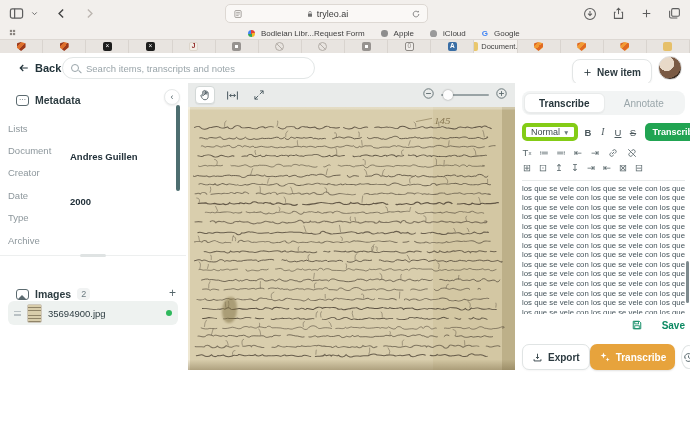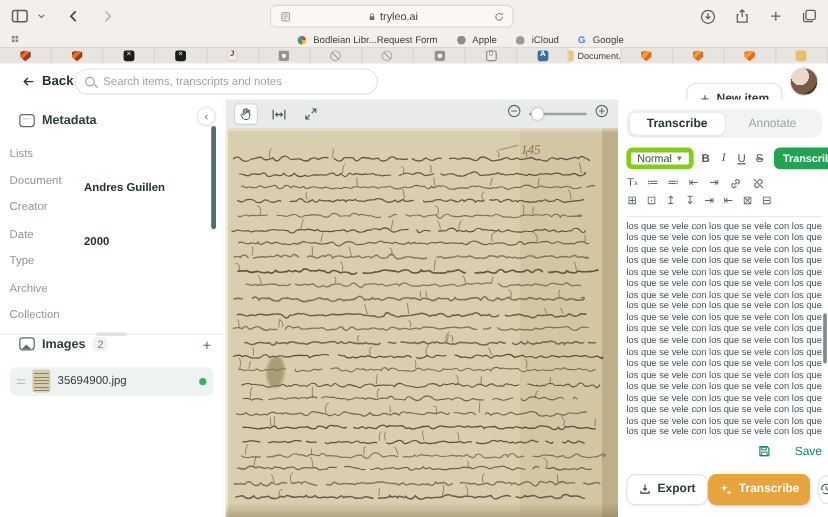--- a/index.html
+++ b/index.html
@@ -43,40 +43,40 @@
   .fav-folder-y{background:#e6c06a;}
 
   
   .app-header{height:30px;background:#fff;display:flex;align-items:center;position:relative;}
   .back-btn{display:flex;align-items:center;gap:5px;margin-left:18px;font-size:11px;font-weight:bold;color:#22333a;cursor:pointer;}
   .search-box{position:absolute;left:62px;top:4px;width:253px;height:22px;border:1px solid #e2e6e6;border-radius:11px;background:#fff;display:flex;align-items:center;padding:0 8px;gap:5px;}
   .search-box input{border:none;outline:none;font-size:9.5px;color:#3c4a4e;width:100%;background:transparent;font-family:"Liberation Sans",sans-serif;}
   .search-box input::placeholder{color:#9aa5aa;}
   .lens{width:8px;height:8px;border:1.2px solid #9aa5aa;border-radius:50%;position:relative;flex:0 0 auto;}
   .lens::after{content:"";position:absolute;width:3.5px;height:1.2px;background:#9aa5aa;transform:rotate(45deg);right:-3px;bottom:-1px;}
-  .newitem-btn{position:absolute;right:38px;top:16px;height:26px;padding:0 10px;border:1px solid #e3e6e6;border-radius:8px;background:#fff;display:flex;align-items:center;gap:5px;font-size:10px;font-weight:bold;color:#2c3a40;box-shadow:0 1px 2px rgba(0,0,0,.05);cursor:pointer;}
+  .newitem-btn{position:absolute;right:38px;top:6px;height:26px;padding:0 10px;border:1px solid #e3e6e6;border-radius:8px;background:#fff;display:flex;align-items:center;gap:5px;font-size:10px;font-weight:bold;color:#2c3a40;box-shadow:0 1px 2px rgba(0,0,0,.05);cursor:pointer;}
   .avatar{position:absolute;right:8px;top:3px;width:24px;height:24px;border-radius:50%;background:radial-gradient(circle at 35% 30%,#e8d9c8 0 35%,#7a5a44 36% 70%,#3c2e24 71%);border:1px solid #e0e0e0;}
 
   
-  .main{display:flex;height:349px;position:relative;}
+  .main{display:flex;height:287px;position:relative;}
 
   
   .sidebar{width:186px;background:#fff;position:relative;padding-top:8px;flex:0 0 auto;}
   .meta-head{display:flex;align-items:center;gap:6px;padding:0 16px;height:18px;}
   .meta-ic{width:13px;height:11px;border:1.2px solid #5c6b70;border-radius:3px;color:#5c6b70;font-size:7px;display:flex;align-items:center;justify-content:center;line-height:0;}
   .meta-title{font-size:10.5px;font-weight:bold;color:#2e3d42;}
   .collapse-btn{position:absolute;right:6px;top:6px;width:16px;height:16px;border-radius:50%;background:#fff;border:1px solid #e6e9e9;box-shadow:0 1px 2px rgba(0,0,0,.08);display:flex;align-items:center;justify-content:center;font-size:9px;color:#55666b;cursor:pointer;}
   .side-scroll{position:absolute;right:6px;top:22px;width:4px;height:86px;border-radius:2px;background:#4d6e70;}
   .fields{margin-top:8px;}
   .field-row{display:flex;align-items:center;height:22.4px;padding:0 8px;}
   .f-label{width:62px;font-size:9.5px;color:#8d979c;flex:0 0 auto;}
   .f-value{font-size:9.5px;font-weight:bold;color:#22313a;margin-top:12px;}
   .side-div{border-top:1px solid #edefef;margin-top:4px;position:relative;}
   .side-div::after{content:"";position:absolute;left:50%;top:-2px;width:26px;height:3px;margin-left:-13px;border-radius:2px;background:#dfe3e3;}
-  .img-head{display:flex;align-items:flex-start;gap:6px;padding:0 16px;height:24px;margin-top:2px;position:relative;}
+  .img-head{display:flex;align-items:flex-end;gap:6px;padding:0 16px;height:24px;margin-top:20px;position:relative;}
   .img-ic{width:13px;height:11px;border:1.2px solid #5c6b70;border-radius:3px;position:relative;overflow:hidden;}
   .img-ic::after{content:"";position:absolute;left:1px;bottom:0;border-left:4px solid transparent;border-right:4px solid transparent;border-bottom:4px solid #5c6b70;}
   .img-count{font-size:9px;color:#6b7a80;background:#f1f3f3;border-radius:4px;padding:1px 4px;}
   .img-add{position:absolute;right:10px;font-size:12px;color:#55666b;cursor:pointer;}
   .img-row{display:flex;align-items:center;gap:6px;height:24px;margin:1px 8px;border-radius:6px;padding:0 6px;cursor:pointer;}
   .img-row.selected{background:#eef2f0;}
   .handle{display:flex;flex-direction:column;gap:2px;}
   .handle span{width:7px;height:1.2px;background:#b9c1c4;display:block;}
   .thumb{width:15px;height:19px;border:1px solid #cfc9bd;border-radius:2px;background:repeating-linear-gradient(180deg,#d8cdab 0 2px,#8f8468 2px 2.8px);}
   .img-name{font-size:9.5px;color:#2e3d42;flex:1;}
@@ -113,21 +113,21 @@
   .r1-spacer{flex:1;}
   .transcribed-btn{height:18px;border-radius:5px;background:#21a452;color:#fff;font-size:9px;font-weight:bold;display:flex;align-items:center;gap:4px;padding:0 7px;cursor:pointer;}
   .fmt-row2,.fmt-row3{display:flex;align-items:center;gap:7px;margin-top:6px;color:#5a686c;font-size:9.5px;}
   .fmt-row3{gap:6px;margin-top:4px;}
   .glyph-btn{cursor:pointer;line-height:1;display:flex;align-items:center;justify-content:center;min-width:10px;}
   .sup{font-size:6px;vertical-align:super;}
   .txt-divider{border-top:1px solid #e6e9e9;margin-top:7px;}
   .transcript{margin-top:3px;height:181px;overflow:hidden;font-size:7.8px;line-height:9.55px;color:#44535a;letter-spacing:0;}
   .t-line{white-space:nowrap;overflow:hidden;}
   .txt-scroll{position:absolute;right:1px;top:178px;width:3px;height:42px;border-radius:2px;background:#7e8a8e;}
-  .save-row{display:flex;justify-content:flex-end;align-items:flex-end;gap:19px;margin-top:5px;color:#0d8a63;font-size:10px;font-weight:normal;cursor:pointer;}
+  .save-row{display:flex;justify-content:flex-end;align-items:flex-end;gap:19px;margin-top:5px;color:#0d8a63;font-size:10px;font-weight:bold;cursor:pointer;}
   .rp-footer{display:flex;align-items:center;margin-top:13px;}
   .export-btn{height:26px;border:1px solid #e0e4e4;border-radius:7px;background:#fff;display:flex;align-items:center;gap:5px;padding:0 9px;font-size:10px;font-weight:bold;color:#2c3a40;box-shadow:0 1px 2px rgba(0,0,0,.04);cursor:pointer;}
   .rpf-spacer{flex:1;}
   .transcribe-btn{height:26px;border-radius:7px;background:#e7a33c;color:#fff;display:flex;align-items:center;gap:5px;padding:0 9px;font-size:10px;font-weight:bold;box-shadow:0 1px 2px rgba(0,0,0,.12);cursor:pointer;}
   .history-btn{width:24px;height:24px;margin-left:6px;border-radius:50%;border:1px solid #e0e4e4;background:#fff;display:flex;align-items:center;justify-content:center;color:#55666b;cursor:pointer;}
 </style>
 </head>
 <body>
 
 <svg width="0" height="0" style="position:absolute">
@@ -422,24 +422,20 @@
         <div class="field-row">
           <span class="f-label">Date</span>
           <span class="f-value">2000</span>
         </div>
         <div class="field-row">
           <span class="f-label">Type</span>
           <span class="f-value"></span>
         </div>
         <div class="field-row">
           <span class="f-label">Archive</span>
-          <span class="f-value"></span>
-        </div>
-        <div class="field-row">
-          <span class="f-label">Collection</span>
           <span class="f-value"></span>
         </div>
       </div>
     <div class="side-div"></div>
     <div class="img-head">
       <span class="img-ic"></span>
       <span class="meta-title">Images</span>
       <span class="img-count">2</span>
       <span class="img-add">+</span>
     </div>

